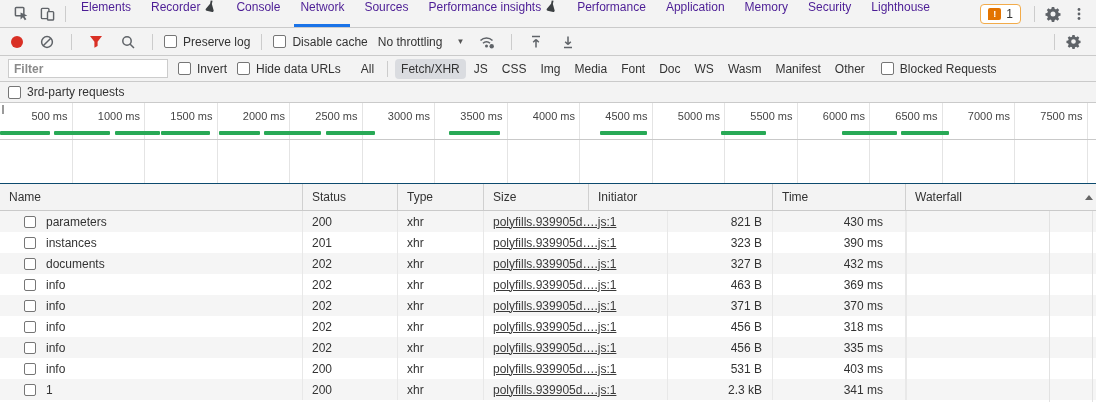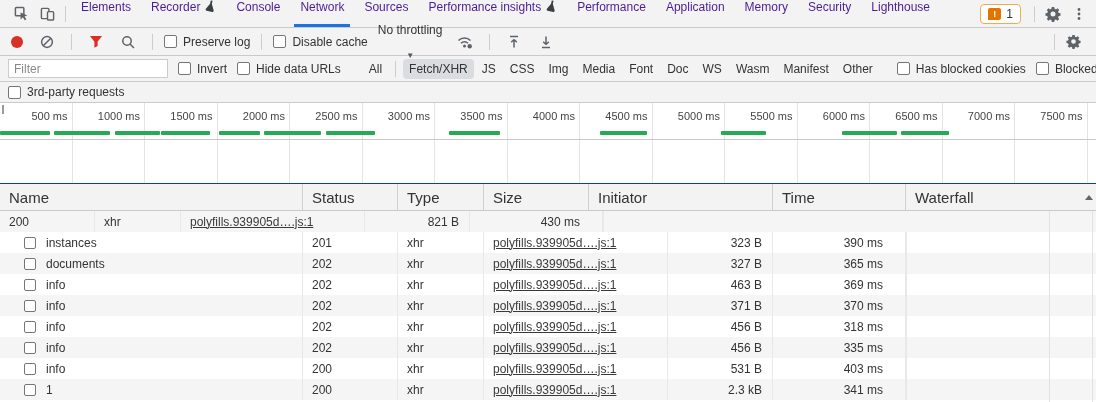--- a/index.html
+++ b/index.html
@@ -19,42 +19,42 @@
   .tab.active::after { content: ""; position: absolute; left: 4px; right: 4px; bottom: 0; height: 3px; background: #1a73e8; }
   .right-cluster { margin-left: auto; display: flex; align-items: center; padding-right: 4px; }
   .warning-badge { display: flex; align-items: center; gap: 5px; border: 1px solid #f2ab4a; border-radius: 4px; padding: 2px 7px; margin-right: 8px; background: #fff; }
   .bubble { width: 13px; height: 12px; background: #e37400; border-radius: 2px 2px 2px 0; color: #fff; font-size: 9px; font-weight: bold; display: flex; align-items: center; justify-content: center; }
 
   
   .toolbar { height: 28px; padding: 0 6px; gap: 6px; }
   .record-dot { width: 12px; height: 12px; border-radius: 50%; background: #d93025; margin: 0 5px; }
   .cb { appearance: none; -webkit-appearance: none; width: 13px; height: 13px; border: 1px solid #767676; border-radius: 2px; background: #fff; flex: none; }
   .cb-group { display: flex; align-items: center; gap: 6px; white-space: nowrap; }
-  .select-like { display: flex; align-items: center; gap: 14px; padding: 0 4px; white-space: nowrap; flex-direction: column; }
+  .select-like { display: flex; align-items: center; gap: 14px; padding: 0 4px; white-space: nowrap; }
   .caret { font-size: 8px; color: #555; }
 
   
   .filterbar { height: 26px; padding: 0 8px; gap: 10px; }
-  .filter-input { width: 160px; height: 19px; border: 1px solid #ccc; background: #fff; padding: 0 5px; font-size: 12px; font-family: inherit; color: #333; }
+  .filter-input { width: 160px; height: 19px; border: 1px solid #ccc; background: #fff; padding: 0 5px; font-size: 12px; font-family: inherit; color: #333; font-weight: bold; }
   .filter-input::placeholder { color: #8a8a8a; }
-  .type-list { display: flex; align-items: center; gap: 2px; margin-left: 12px; }
+  .type-list { display: flex; align-items: center; gap: 2px; margin-left: 4px; }
   .pill { padding: 3px 6px; border-radius: 4px; white-space: nowrap; }
   .pill.active { background: #dadce0; }
   .thirdparty { height: 21px; padding: 0 8px; }
 
   
   .overview { position: relative; height: 81px; border-bottom: 1px solid #0c4a6e; background: #fff; overflow: hidden; }
   .ticks { position: absolute; inset: 0; display: flex; }
   .tick-cell { width: 72.5px; flex: none; border-right: 1px solid #e4e4e4; font-size: 11px; color: #454545; text-align: right; padding: 7px 4px 0 0; white-space: nowrap; overflow: hidden; }
   .ov-handle { position: absolute; left: 2px; top: 2px; width: 2px; height: 9px; background: #9a9a9a; }
   .ov-line { position: absolute; top: 36px; left: 0; right: 0; height: 1px; background: #c9c9c9; }
   .ov-seg { position: absolute; top: 28px; height: 4px; background: #28a956; border-radius: 1px; }
 
   
-  .grid-header { display: flex; height: 27px; background: #f3f3f3; border-bottom: 1px solid #cacaca; align-items: stretch; font-size: 15px; }
+  .grid-header { display: flex; height: 27px; background: #f3f3f3; border-bottom: 1px solid #cacaca; align-items: stretch; font-size: 12px; }
   .hcell { display: flex; align-items: center; padding-left: 9px; border-right: 1px solid #d0d0d0; flex: none; }
   .c-name { width: 303px; } .c-status { width: 95px; } .c-type { width: 86px; }
   .c-initiator { width: 184px; } .c-size { width: 105px; } .c-time { width: 133px; }
   .c-wf { flex: 1 1 auto; border-right: none; position: relative; overflow: hidden; }
   .sort-asc { width: 0; height: 0; border-left: 4px solid transparent; border-right: 4px solid transparent; border-bottom: 5px solid #666; margin-left: auto; margin-right: 3px; }
 
   .rows { position: relative; height: 191px; overflow: hidden; }
   .row { display: flex; height: 21px; align-items: stretch; background: #fff; }
   .row:nth-child(odd) { background: #f5f5f5; }
   .cell { display: flex; align-items: center; padding-left: 9px; border-right: 1px solid #e8e8e8; flex: none; overflow: hidden; white-space: nowrap; }
@@ -257,24 +257,20 @@
       <div class="pill">CSS</div>
       <div class="pill">Img</div>
       <div class="pill">Media</div>
       <div class="pill">Font</div>
       <div class="pill">Doc</div>
       <div class="pill">WS</div>
       <div class="pill">Wasm</div>
       <div class="pill">Manifest</div>
       <div class="pill">Other</div>
     </div>
-  <label class="cb-group" style="margin-left:8px">
-    <input type="checkbox" class="cb" style="">
-    <span class="lbl">Has blocked cookies</span>
-  </label>
   <label class="cb-group">
     <input type="checkbox" class="cb" style="">
     <span class="lbl">Blocked Requests</span>
   </label>
 </div>
 
 <div class="bar thirdparty">
   <label class="cb-group">
     <input type="checkbox" class="cb" style="">
     <span class="lbl">3rd-party requests</span>
@@ -335,20 +331,24 @@
       <span>Time</span>
     </div>
   <div class="hcell c-wf">
     <span style="padding-left:0">Waterfall</span>
     <span class="sort-asc"></span>
   </div>
 </div>
 
 <div class="rows">
     <div class="row">
+    <div class="cell c-name">
+      <input type="checkbox" class="cb row-cb" style="">
+      <span class="name-label">parameters</span>
+    </div>
     <div class="cell c-status">
         <span class="status-label">200</span>
       </div>
     <div class="cell c-type">
         <span class="type-label">xhr</span>
       </div>
     <div class="cell c-initiator">
         <span class="initiator-link">polyfills.939905d….js:1</span>
       </div>
     <div class="cell c-size">
@@ -392,21 +392,21 @@
     <div class="cell c-type">
         <span class="type-label">xhr</span>
       </div>
     <div class="cell c-initiator">
         <span class="initiator-link">polyfills.939905d….js:1</span>
       </div>
     <div class="cell c-size">
         <span class="size-label">327 B</span>
       </div>
     <div class="cell c-time">
-        <span class="time-label">365 ms</span>
+        <span class="time-label">432 ms</span>
       </div>
     <div class="cell c-wf"></div>
   </div>
     <div class="row">
     <div class="cell c-name">
       <input type="checkbox" class="cb row-cb" style="">
       <span class="name-label">info</span>
     </div>
     <div class="cell c-status">
         <span class="status-label">202</span>

